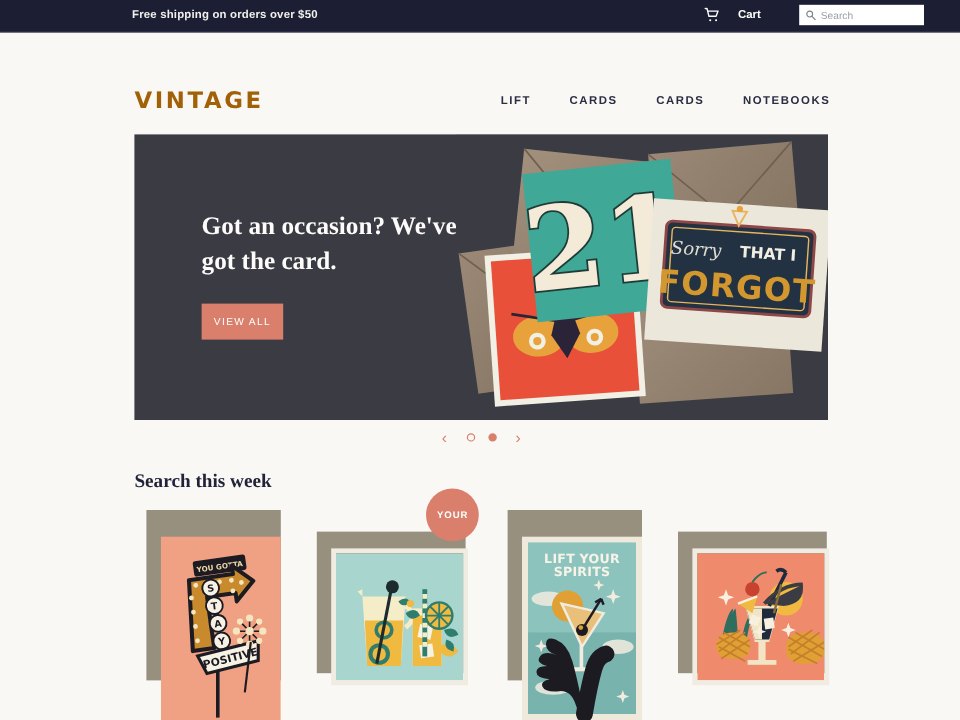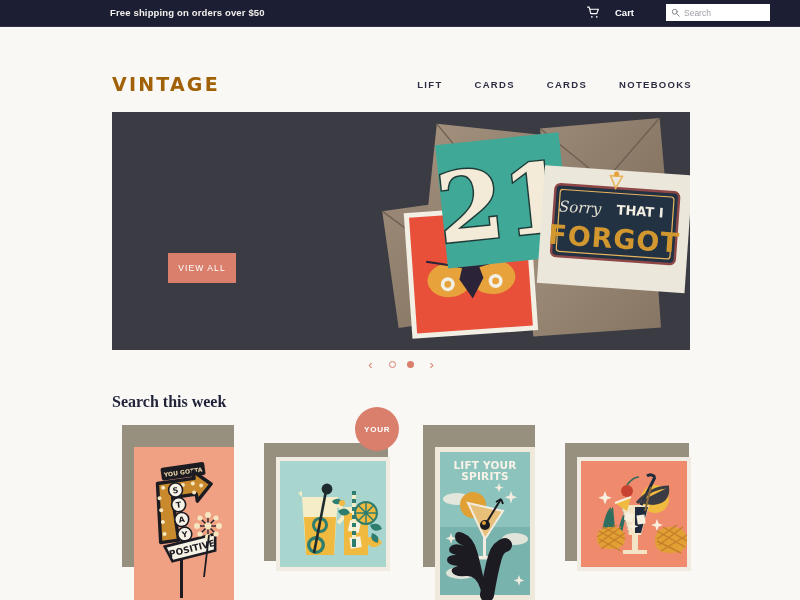--- a/index.html
+++ b/index.html
@@ -186,20 +186,21 @@
   <div class="logo">VINTAGE</div>
   <div class="nav">
     <a>LIFT</a>
     <a>CARDS</a>
     <a>CARDS</a>
     <a>NOTEBOOKS</a>
   </div>
 </div>
 
 <div class="hero">
+  <div class="hero-title">Got an occasion? We've got the card.</div>
   <button class="hero-btn">VIEW ALL</button>
 
   <svg class="hero-photo" viewBox="0 0 310 238">
     <defs>
       <linearGradient id="kraft" x1="0" y1="0" x2="1" y2="1">
         <stop offset="0" stop-color="#9b8876"></stop>
           <stop offset="1" stop-color="#80705e"></stop>
       </linearGradient>
       <linearGradient id="kraft2" x1="0" y1="0" x2="1" y2="1">
         <stop offset="0" stop-color="#a2907d"></stop>

